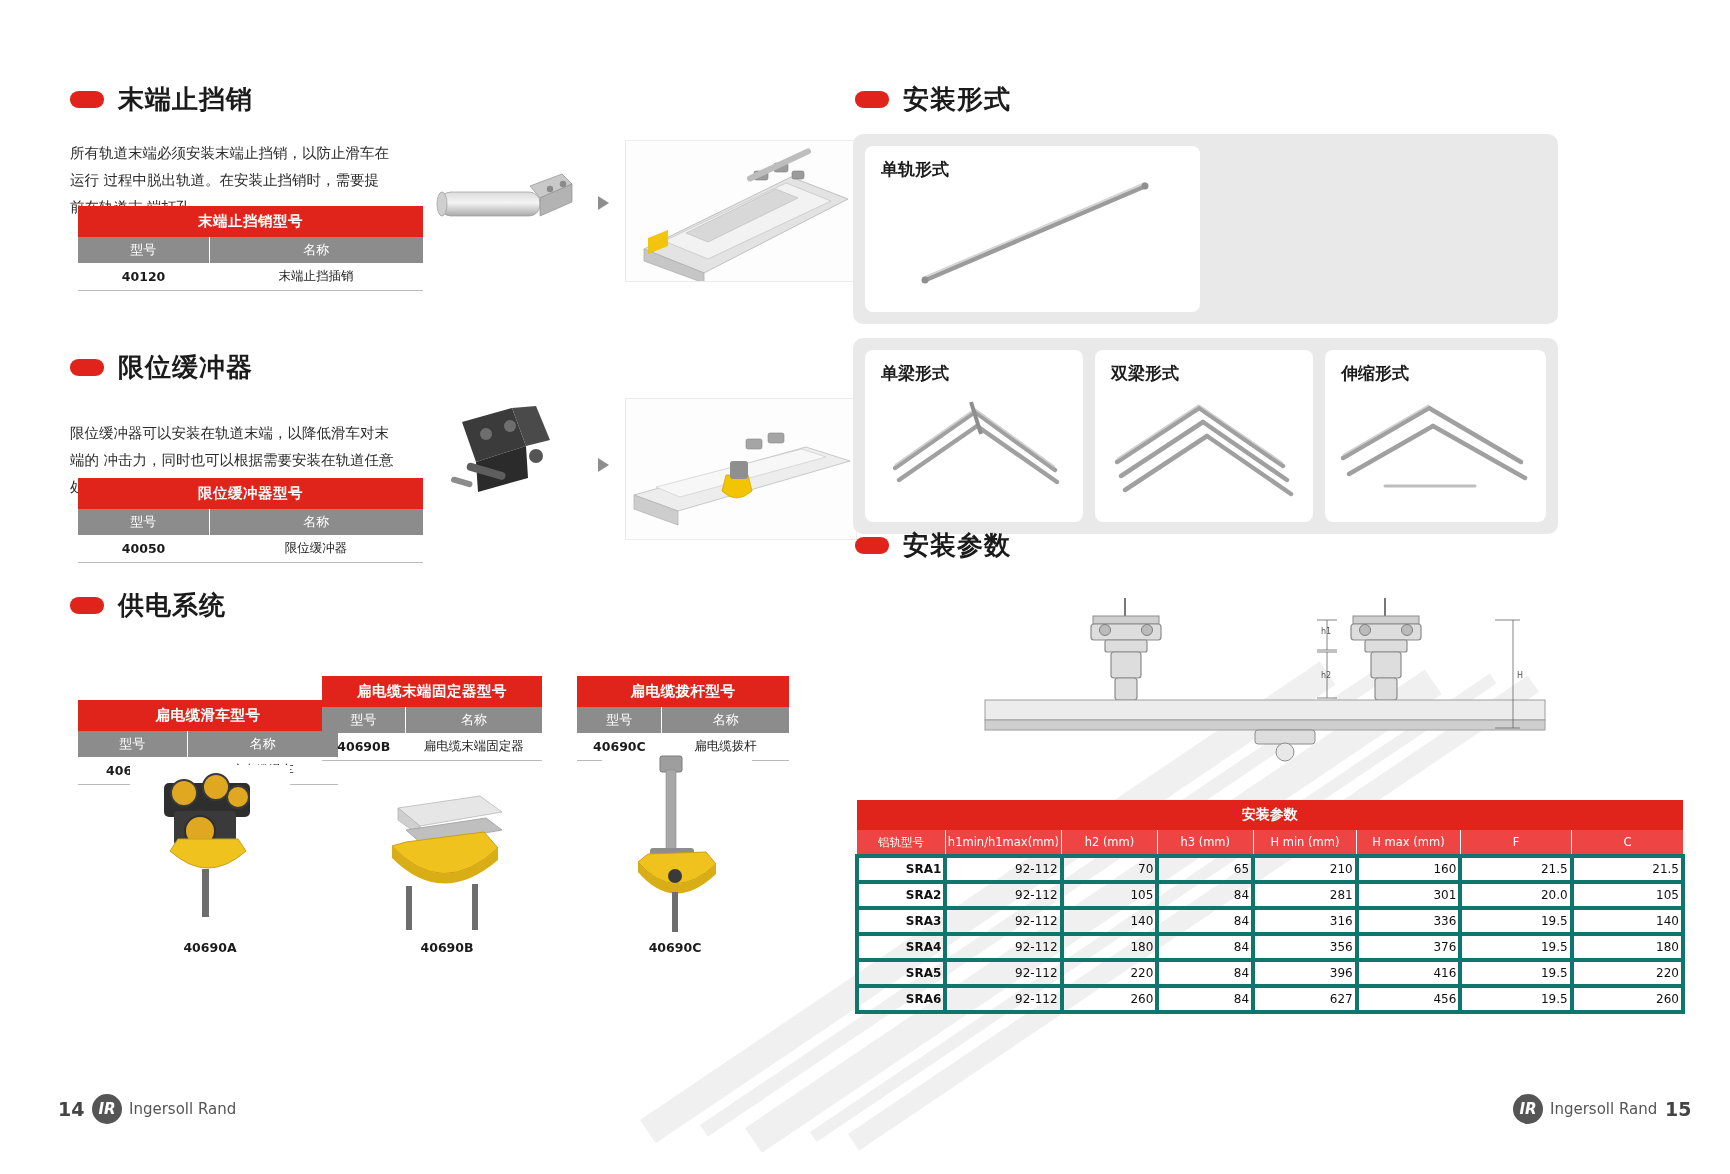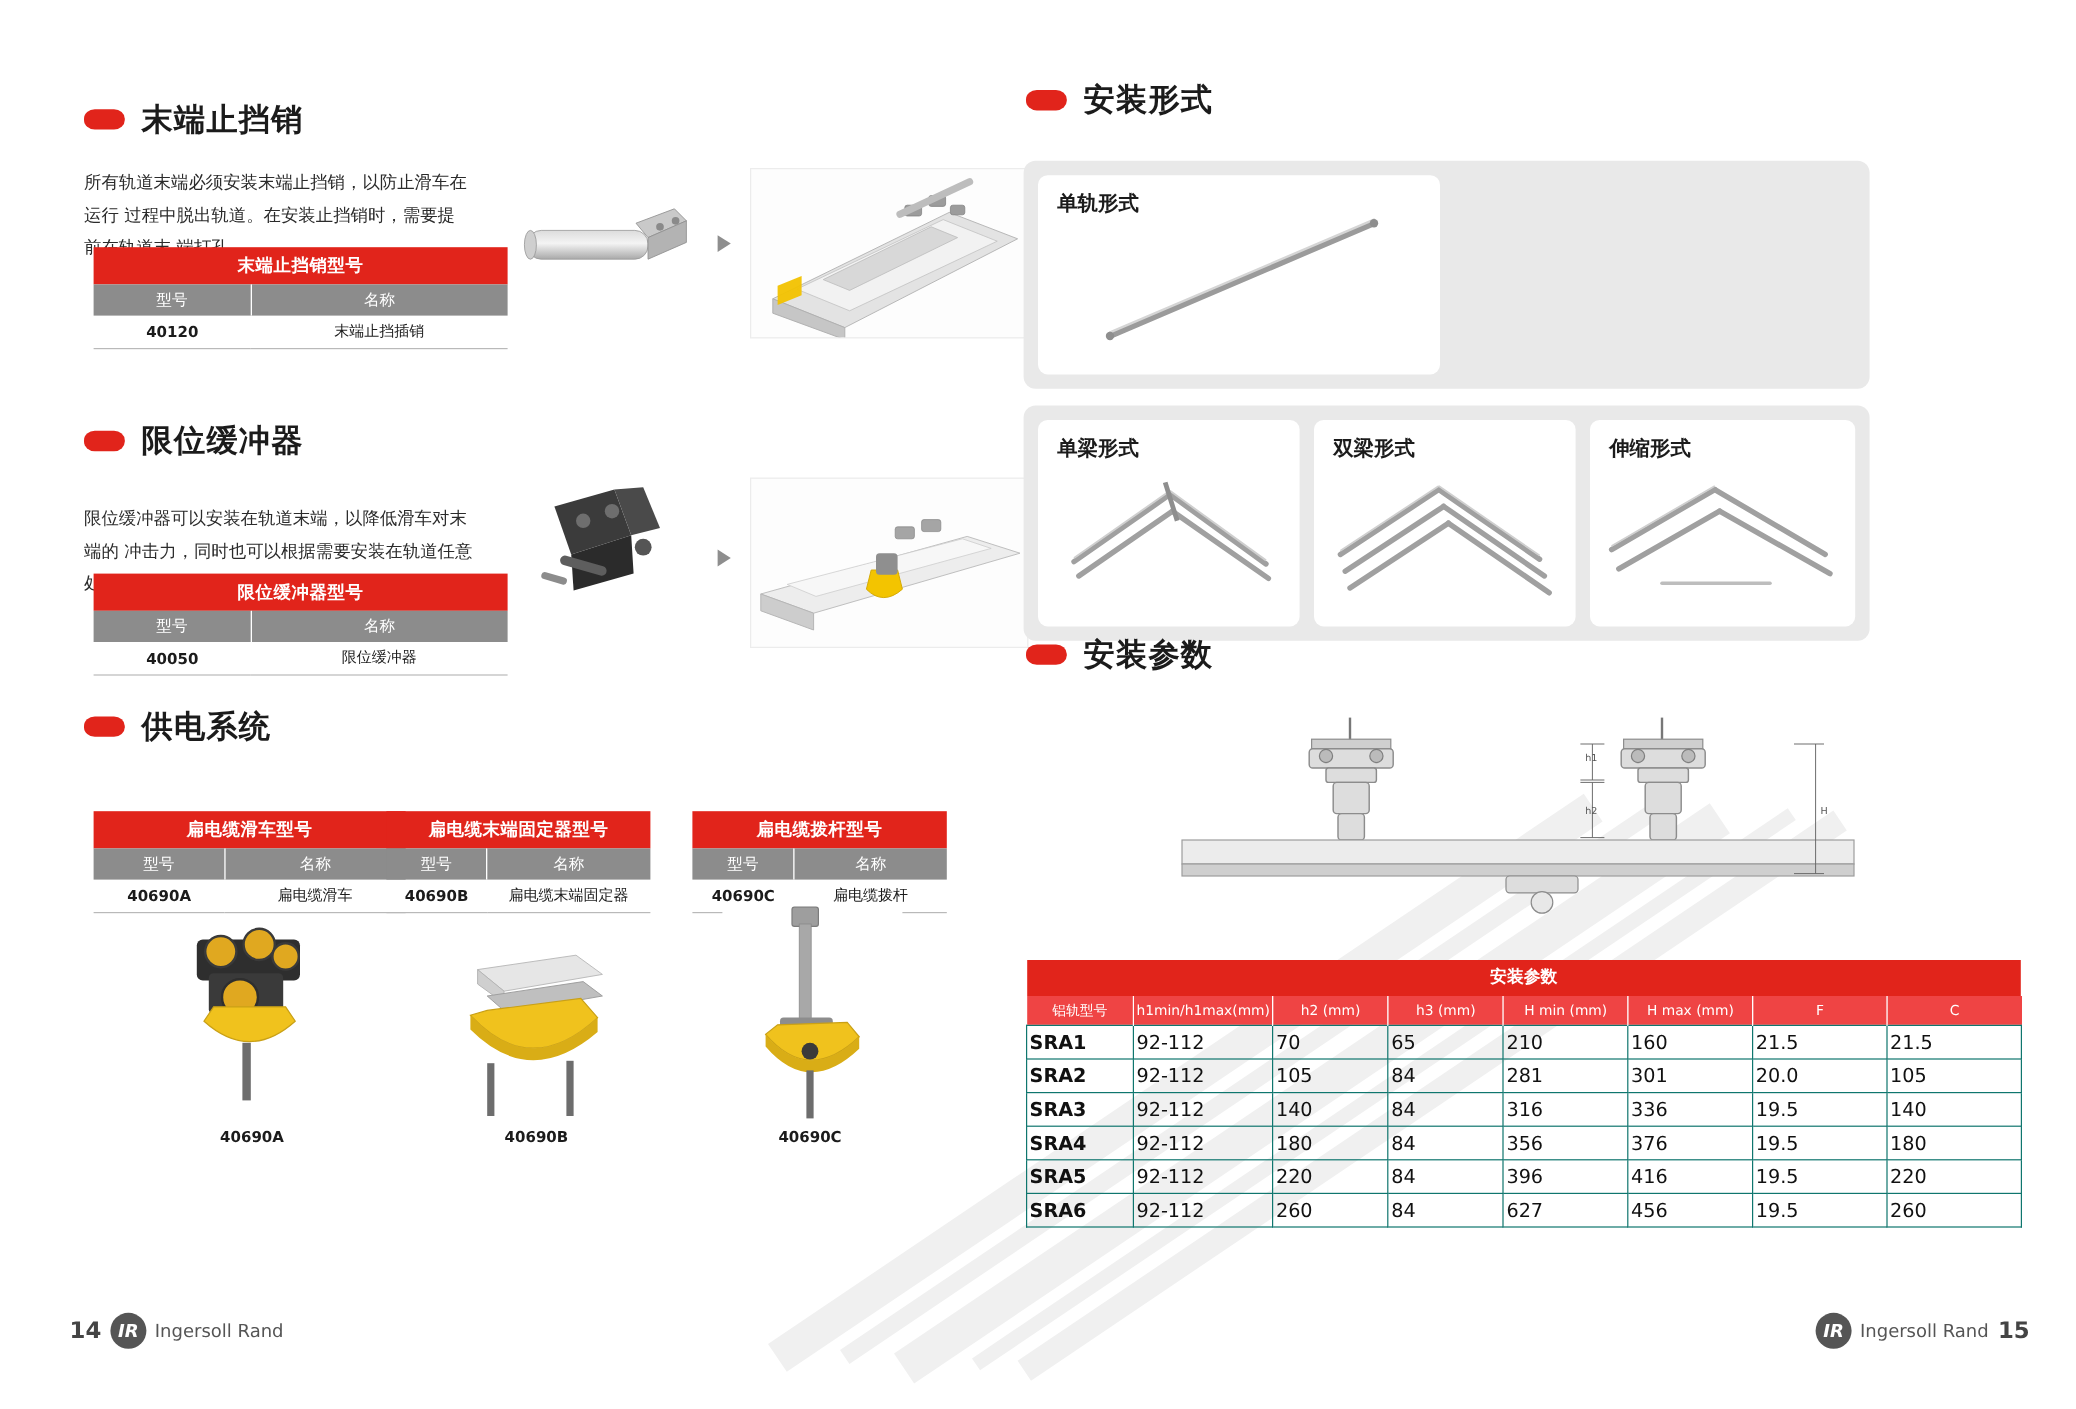--- a/index.html
+++ b/index.html
@@ -53,22 +53,22 @@
   .card-label{font-size:17px;font-weight:bold;color:#1b1b1b;position:absolute;left:16px;top:12px;}
 
   
   table.param{border-collapse:collapse;width:830px;}
   table.param .ttl{background:#e1241b;color:#fff;font-size:14px;font-weight:bold;text-align:center;padding:6px 0;}
   table.param th{
     background:#ef4444;color:#fff;font-size:11.5px;font-weight:normal;
     text-align:center;padding:5px 2px;border-right:1px solid #fff;line-height:1.25;
   }
   table.param td{
-    font-size:16px;color:#111;text-align:left;padding:4px 2px;
-    border:1px solid #0f766e;
+    font-size:12px;color:#111;text-align:right;padding:4px 2px;
+    border:4px solid #0f766e;
   }
   table.param td.m{font-weight:bold;}
 
   .page-num{font-size:19px;color:#444;font-weight:bold;}
   .logo{display:flex;align-items:center;gap:7px;}
   .logo-badge{
     width:30px;height:30px;border-radius:50%;
     background:#555;color:#fff;font-size:15px;font-weight:bold;font-style:italic;
     display:flex;align-items:center;justify-content:center;
   }
@@ -201,21 +201,21 @@
         <path d="M96 92 q14 14 30 0 l-4 -16 l-22 0 z" fill="#f3c400" stroke="#d4a800" stroke-width="0.8"></path>
         <rect x="104" y="62" width="18" height="18" rx="3" fill="#8f8f8f"></rect>
       </svg>
     </div>
 
     <div style="position:absolute;left:70px;top:588px;" class="sec-head">
       <span class="sec-mark"></span>
       <span class="sec-title">供电系统</span>
     </div>
 
-    <table class="spec" style="position:absolute;left:78px;top:676px;width:260px;">
+    <table class="spec" style="position:absolute;left:78px;top:700px;width:260px;">
       <tbody>
           <tr>
             <th class="title" colspan="2">扁电缆滑车型号</th>
           </tr>
       <tr>
         <th class="sub" style="width:42%">型号</th>
         <th class="sub" style="width:58%;border-right:none">名称</th>
       </tr>
       <tr>
         <td class="model">40690A</td>
@@ -298,21 +298,21 @@
 
     <div style="position:absolute;left:58px;top:1098px;" class="page-num">14</div>
     <div class="logo" style="position:absolute;left:92px;top:1094px;">
       <span class="logo-badge">IR</span>
       <span class="logo-text">Ingersoll Rand</span>
     </div>
   </div>
 
   <div class="right-page">
 
-    <div style="position:absolute;left:-10px;top:66px;" class="sec-head">
+    <div style="position:absolute;left:-10px;top:82px;" class="sec-head">
       <span class="sec-mark"></span>
       <span class="sec-title">安装形式</span>
     </div>
 
     <div class="card-group" style="position:absolute;left:-12px;top:134px;width:705px;height:190px;">
       <div class="card" style="position:absolute;left:12px;top:12px;width:335px;height:166px;">
         <div class="card-label">单轨形式</div>
         <svg width="335" height="166" viewBox="0 0 335 166">
           <g stroke="#9b9b9b" stroke-width="5" stroke-linecap="round">
             <line x1="60" y1="134" x2="280" y2="40"></line>

